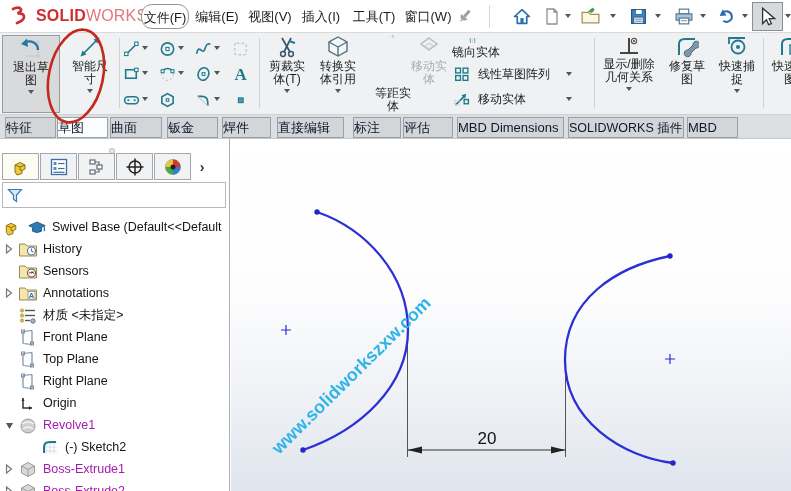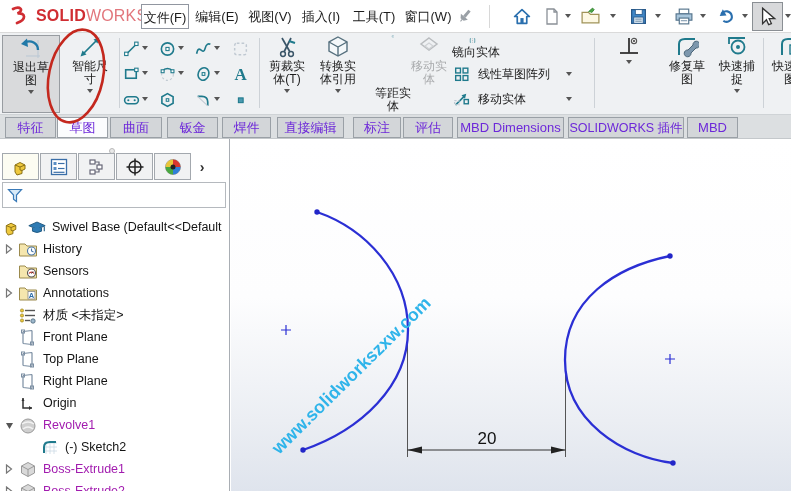--- a/index.html
+++ b/index.html
@@ -5,21 +5,21 @@
 * { margin:0; padding:0; box-sizing:border-box; }
 html,body { width:791px; height:491px; overflow:hidden; font-family:"Liberation Sans",sans-serif; background:#fff; }
 #app { position:relative; width:791px; height:491px; }
 svg { display:block; }
 
 
 #menubar { position:absolute; left:0; top:0; width:791px; height:33px; background:#fff; border-bottom:1px solid #dadada; }
 .logo { position:absolute; left:8px; top:5px; display:flex; align-items:center; }
 .brand { font-size:16px; letter-spacing:.2px; margin-left:2px; color:#d02d32; font-weight:bold; }
 .brand .works { color:#e2767c; font-weight:normal; }
-.menu { position:absolute; top:4px; height:25px; line-height:25px; text-align:center; font-size:13px; color:#1c1c1c; }
+.menu { position:absolute; top:4px; height:25px; line-height:25px; text-align:center; font-size:13px; color:#1c1c1c;border-radius:11px; }
 .menu.boxed { border:1px solid #9196a0; background:#fff; }
 .qicon { position:absolute; top:7px; }
 .qcaret { position:absolute; top:14px; width:0; height:0; border:3.5px solid transparent; border-top:4.5px solid #555; }
 #cursorbox { position:absolute; left:752px; top:2px; width:31px; height:29px; background:#d8d9db; border:1px solid #8a8f94; }
 .msep { position:absolute; top:5px; height:23px; width:1px; background:#d8d8d8; }
 
 
 #toolbar { position:absolute; left:0; top:33px; width:791px; height:82px; background:#eff1f3; border-bottom:1px solid #cfd3d6; }
 .vsep { position:absolute; top:5px; height:70px; width:1px; background:#cdd2d7; }
 .bigbtn { position:absolute; top:2px; display:flex; flex-direction:column; align-items:center; }
@@ -29,21 +29,21 @@
 .grey { color:#a9abad !important; }
 #sketchgrid { position:absolute; left:122px; top:3px; display:grid; grid-template-columns:36px 36px 37px 30px; grid-auto-rows:25.5px; }
 .gcell { display:flex; align-items:center; }
 .gcell .caret { margin-left:1px; margin-top:1px; }
 .mrow { position:absolute; left:452px; display:flex; align-items:center; height:24px; font-size:12px; color:#1b1b1b; }
 .mrow svg { margin-right:7px; }
 .mcaret { position:absolute; left:566px; width:0; height:0; border:3.5px solid transparent; border-top:4.5px solid #555; }
 
 
 #tabs { position:absolute; left:0; top:115px; width:791px; height:24px; background:#dcdfe1; border-bottom:1px solid #c4c8cb; }
-.tab { position:absolute; top:2px; height:21px; line-height:20px; background:#d3d6d9; border:1px solid #9aa0a6; font-size:13px; text-align:center; color:#6d28d9; white-space:nowrap; overflow:hidden; }
+.tab { position:absolute; top:2px; height:21px; line-height:20px; background:#d3d6d9; border:1px solid #9aa0a6; font-size:13px; color:#0f172a; white-space:nowrap; overflow:hidden; }
 .tab.active { background:#fbfcfd; }
 
 
 #panel { position:absolute; left:0; top:139px; width:230px; height:352px; background:#fff; border-right:1px solid #a9aeb4; }
 #phandle { position:absolute; left:109px; top:9px; width:6px; height:6px; border-radius:50%; border:1px solid #b9b9b9; background:#e9e9e9; }
 #ptabs { position:absolute; left:2px; top:14px; display:flex; }
 .ptab { width:37px; height:27px; border:1px solid #a3a8ae; margin-right:1px; background:#f1f2f3; display:flex; align-items:center; justify-content:center; }
 .ptab.active { background:#fcfcf2; }
 .parrow { width:20px; height:27px; display:flex; align-items:center; justify-content:center; color:#333; font-size:14px; font-weight:bold; }
 #filter { position:absolute; left:2px; top:43px; width:224px; height:26px; border:1px solid #b5b9be; display:flex; align-items:center; padding-left:3px; background:#fff; }
@@ -305,20 +305,21 @@
 
     <div class="vsep" style="left:594px;"></div>
 
     <div class="bigbtn" style="left:597px;width:64px;height:78px;">
       <svg width="24" height="22" viewBox="0 0 24 22">
         <line x1="3" y1="18" x2="21" y2="18" stroke="#333" stroke-width="1.8"></line>
         <line x1="12" y1="3" x2="12" y2="18" stroke="#333" stroke-width="1.8"></line>
         <circle cx="17" cy="6" r="2.6" fill="#fff" stroke="#555" stroke-width="1.2"></circle>
         <circle cx="17" cy="6" r="1" fill="#333"></circle>
       </svg>
+      <div class="lab" style="width:62px;">显示/删除几何关系</div>
       <div class="caret"></div>
     </div>
 
     <div class="bigbtn" style="left:663px;width:48px;height:78px;">
       <svg width="24" height="24" viewBox="0 0 24 24">
         <path d="M4,20 L4,9 Q4,4 10,4 L20,4" fill="none" stroke="#1f7a8c" stroke-width="2"></path>
         <path d="M13,15 l5,-5 a3.4,3.4 0 1 1 3,3 l-5,5 a3.4,3.4 0 1 1 -3,-3 Z" fill="#7d97ad" stroke="#4a6578" stroke-width="1"></path>
       </svg>
       <div class="lab" style="width:44px;">修复草图</div>
     </div>

